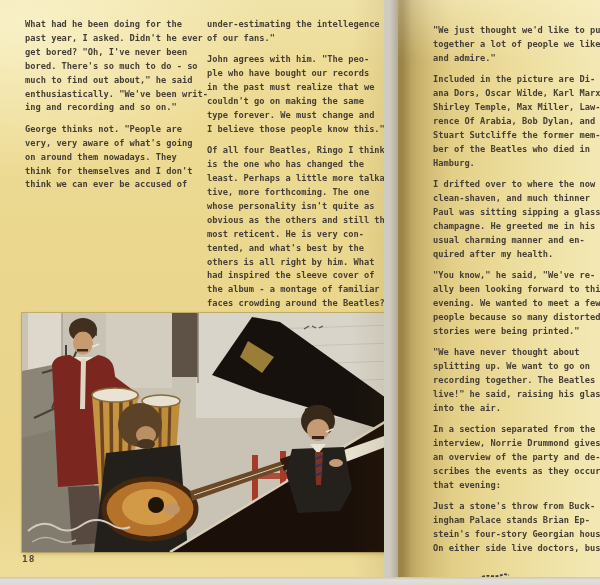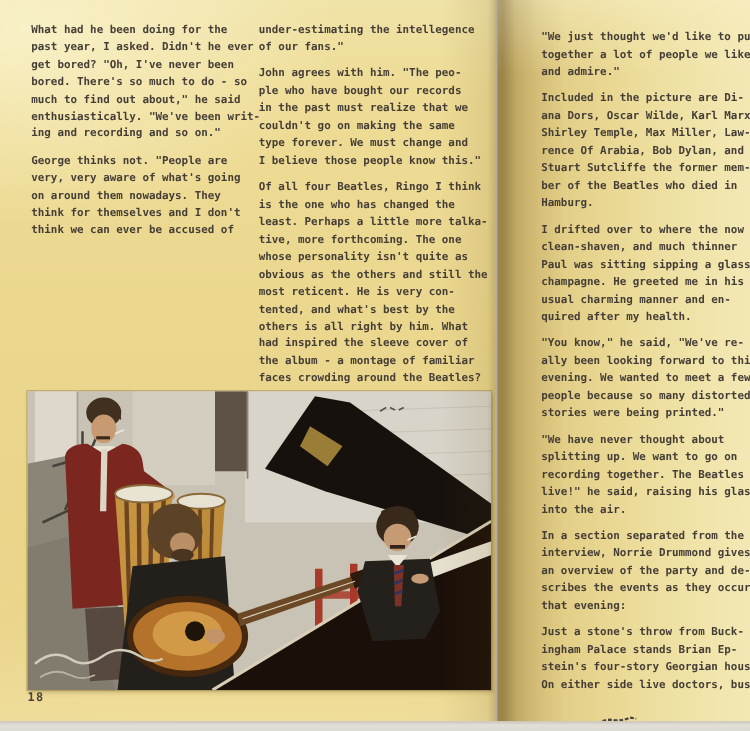--- a/index.html
+++ b/index.html
@@ -9,21 +9,20 @@
     font-family:"DejaVu Sans Mono","Liberation Mono",monospace;
   }
   .book{position:absolute;left:0;top:0;width:600px;height:585px;}
   .page{position:absolute;top:0;height:577px;overflow:hidden;}
   .page-left{
     left:0;width:384px;
     background:
       radial-gradient(ellipse 420px 260px at 6% 4%, rgba(250,243,205,.85), rgba(250,243,205,0) 60%),
       radial-gradient(ellipse 500px 320px at 50% 108%, rgba(240,224,150,.5), rgba(240,224,150,0) 70%),
       linear-gradient(180deg,#f0e3a8 0,#eedc96 70px,#ead68c 300px,#e9d48a 500px,#eedc9c 577px);
-    padding-left: 12px;
   }
   .page-right{
     left:398px;width:202px;
     background:
       linear-gradient(180deg, rgba(248,240,198,.55) 0, rgba(248,240,198,0) 60px),
       linear-gradient(90deg,#bfa660 0,#d3bc74 18px,#e3cf87 55px,#ecdc9a 110px,#f1e5ac 170px,#f3e8b4 202px);
   }
   .spine-shadow{
     position:absolute;left:352px;top:0;width:100px;height:577px;pointer-events:none;
     background:linear-gradient(90deg, rgba(94,68,16,0) 0%, rgba(94,68,16,.10) 38%, rgba(70,50,10,.28) 46%, rgba(60,42,8,.30) 50%, rgba(80,58,14,.14) 60%, rgba(94,68,16,.04) 78%, rgba(94,68,16,0) 100%);

